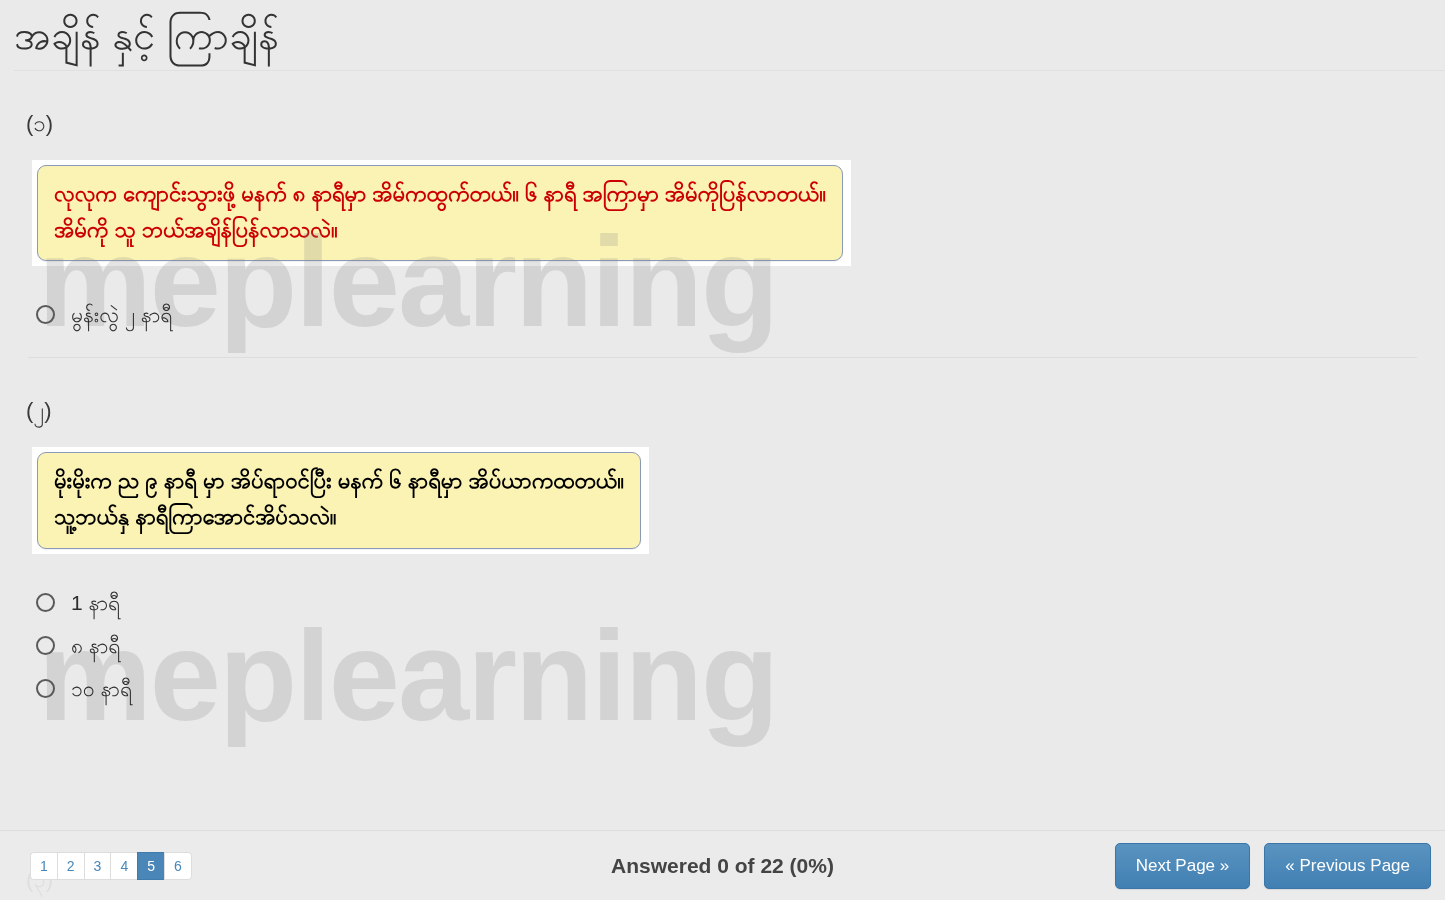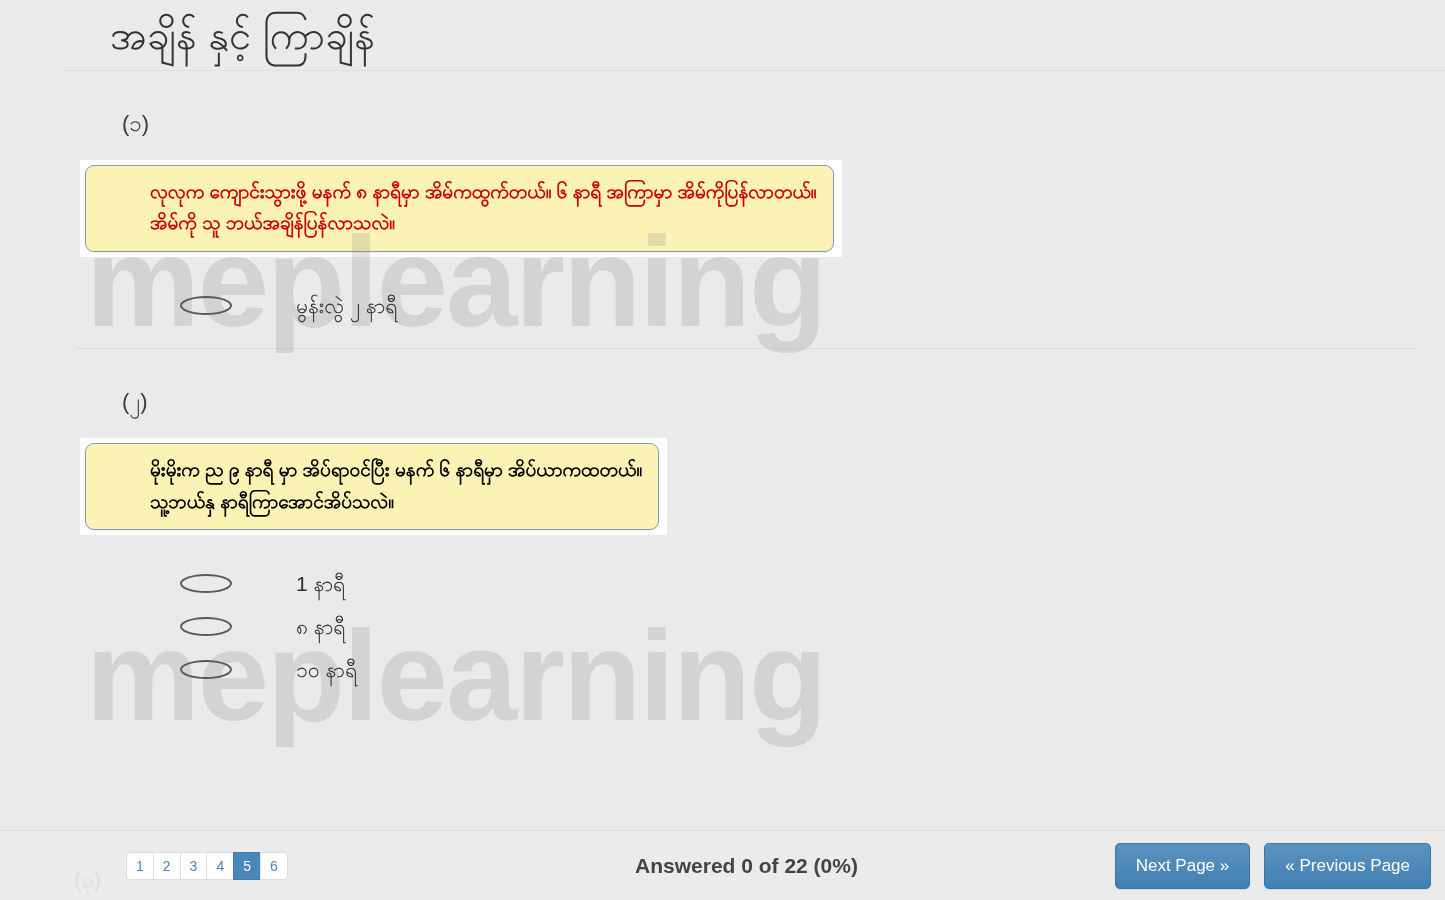--- a/index.html
+++ b/index.html
@@ -1,15 +1,15 @@
 <!DOCTYPE html>
 <html><head>
 <meta charset="utf-8">
 <style>
-  * { box-sizing: border-box; padding-left: 48px; }
+  * { box-sizing: border-box; }
   html, body {
     margin: 0; padding: 0;
     width: 1445px; height: 900px;
     background: #eaeaea;
     font-family: "Liberation Sans", "DejaVu Sans", sans-serif;
     overflow: hidden;
   }
 
   .page { position: relative; width: 1445px; height: 900px; overflow: hidden; }
 
@@ -51,21 +51,21 @@
   }
   .q-stem {
     background: #fbf3b4;
     border: 1px solid #8a99b8;
     border-radius: 9px;
     padding: 11px 16px 13px 16px;
     box-shadow: 0 1px 1px rgba(0,0,0,0.06);
   }
   .q-stem p {
     margin: 0;
-    font-size: 19px;
+    font-size: 22px;
     line-height: 1.55;
     font-weight: bold;
     white-space: nowrap;
   }
   .q-stem p + p { margin-top: 2px; }
 
   .stem-red p { color: #cc0000; }
   .stem-green p { color: #000000; }
 
   

